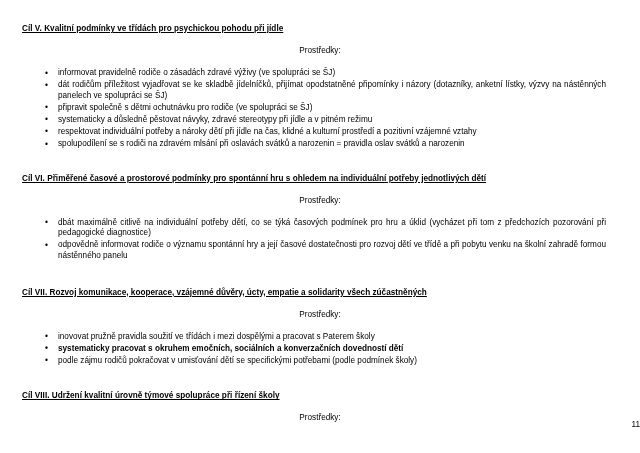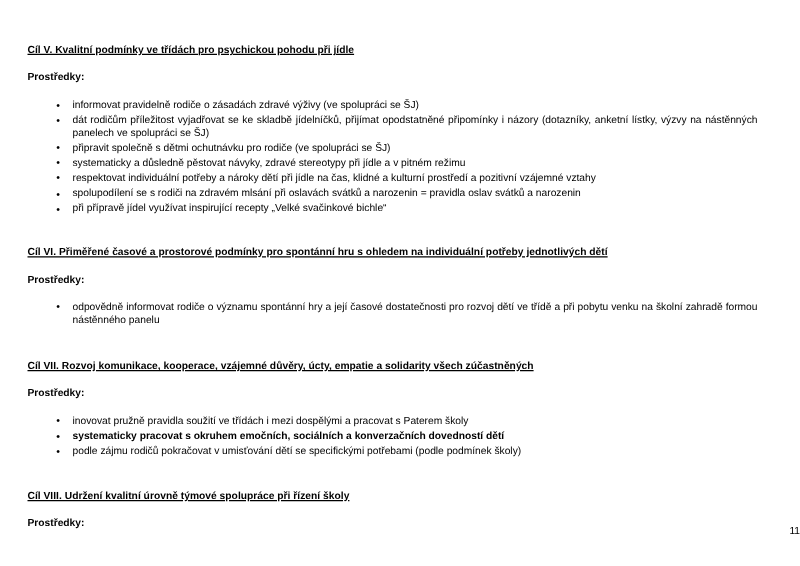--- a/index.html
+++ b/index.html
@@ -12,40 +12,41 @@
     background: #ffffff;
     font-family: "Liberation Sans", sans-serif;
     color: #000000;
     overflow: hidden;
   }
   .page {
     position: relative;
     width: 640px;
     height: 453px;
     box-sizing: border-box;
-    padding: 34px 22px 0 22px;
+    padding: 23px 22px 0 22px;
     background: #ffffff;
   }
   .section {
     margin-bottom: 0;
   }
   .sec-heading {
     font-weight: bold;
     font-size: 8.2px;
     line-height: 11px;
     text-decoration: underline;
     letter-spacing: 0.02px;
     margin: 0 0 11px 0;
     white-space: nowrap;
   }
   .means-label {
-    font-weight: bold;
+    font-weight: normal;
     font-size: 8.2px;
     line-height: 11px;
     margin: 0 0 3px 0;
+    text-align: center;
   }
   ul.bullets {
     list-style: none;
     margin: 12px;
     padding: 0;
   }
   ul.bullets li {
     position: relative;
     font-size: 8.2px;
     line-height: 10.6px;
@@ -86,30 +87,30 @@
   <div class="section">
     <div class="sec-heading">Cíl V. Kvalitní podmínky ve třídách pro psychickou pohodu při jídle</div>
     <div class="means-label">Prostředky:</div>
     <ul class="bullets">
       <li>informovat pravidelně rodiče o zásadách zdravé výživy (ve spolupráci se ŠJ)</li>
       <li>dát rodičům příležitost vyjadřovat se ke skladbě jídelníčků, přijímat opodstatněné připomínky i názory (dotazníky, anketní lístky, výzvy na nástěnných panelech ve spolupráci se ŠJ)</li>
       <li>připravit společně s dětmi ochutnávku pro rodiče (ve spolupráci se ŠJ)</li>
       <li>systematicky a důsledně pěstovat návyky, zdravé stereotypy při jídle a v pitném režimu</li>
       <li>respektovat individuální potřeby a nároky dětí při jídle na čas, klidné a kulturní prostředí a pozitivní vzájemné vztahy</li>
       <li>spolupodílení se s rodiči na zdravém mlsání při oslavách svátků a narozenin = pravidla oslav svátků a narozenin</li>
-      <li>při přípravě jídel využívat inspirující recepty „Velké svačinkové bichle“</li>
     </ul>
   </div>
 
   <div class="gap-s5"></div>
 
   <div class="section">
     <div class="sec-heading">Cíl VI.  Přiměřené časové a prostorové podmínky pro spontánní hru  s ohledem na individuální potřeby jednotlivých dětí</div>
     <div class="means-label">Prostředky:</div>
     <ul class="bullets">
+      <li>dbát maximálně citlivě na individuální potřeby dětí, co se týká časových podmínek pro hru a úklid (vycházet při tom z předchozích pozorování při pedagogické diagnostice)</li>
       <li>odpovědně informovat rodiče o významu spontánní hry a její časové dostatečnosti pro rozvoj dětí ve třídě a při pobytu venku na školní zahradě formou nástěnného panelu</li>
     </ul>
   </div>
 
   <div class="gap-s6"></div>
 
   <div class="section">
     <div class="sec-heading">Cíl VII. Rozvoj komunikace, kooperace, vzájemné důvěry, úcty, empatie a solidarity všech zúčastněných</div>
     <div class="means-label">Prostředky:</div>
     <ul class="bullets">

